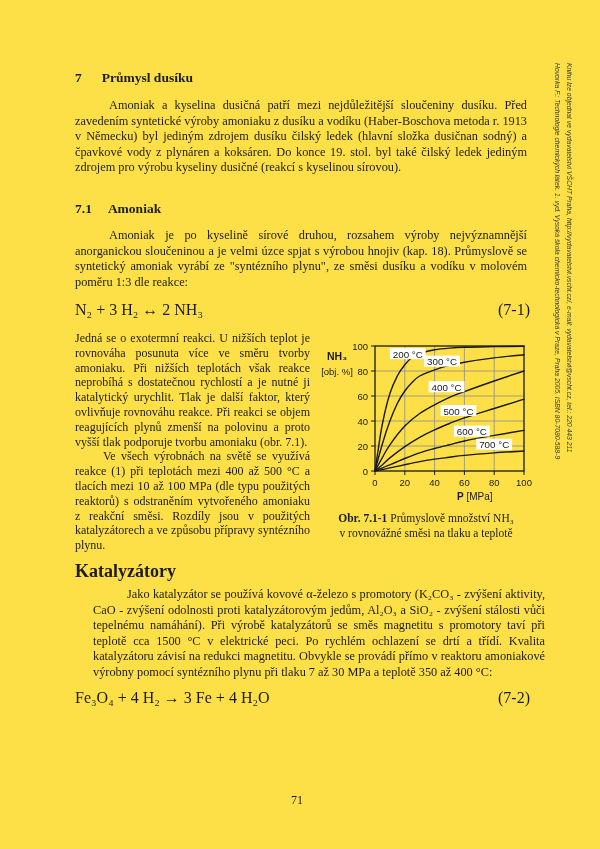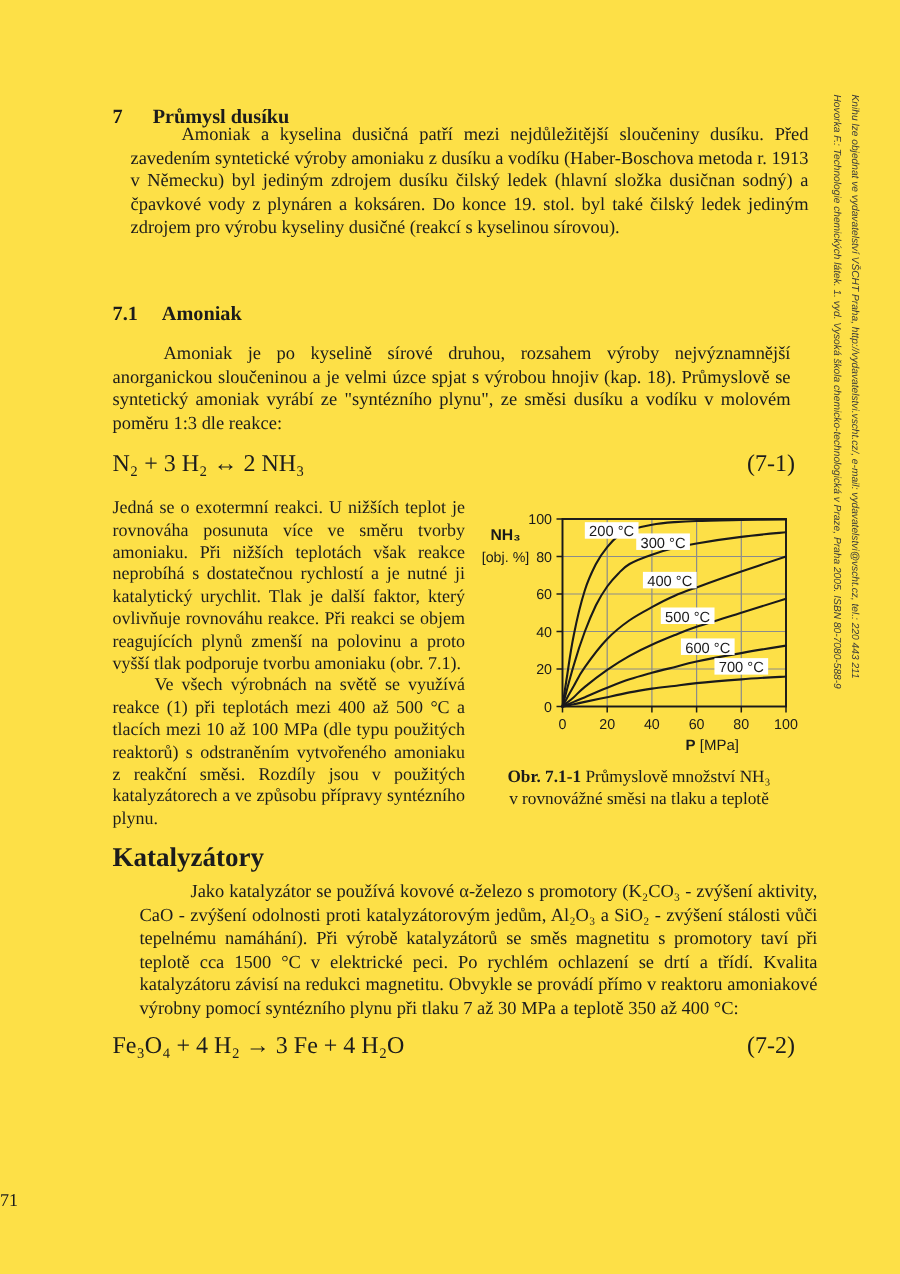--- a/index.html
+++ b/index.html
@@ -4,37 +4,37 @@
 <style>
   html,body{margin:0;padding:0;background:#fff;}
   .page{
     position:relative;width:600px;height:849px;background:#fde047;
     font-family:"Liberation Serif","DejaVu Serif",serif;color:#1c1c1c;overflow:hidden;
   }
   .h-main{position:absolute;left:75px;top:70px;font-size:13.5px;font-weight:bold;}
   .h-main .h-num{display:inline-block;margin-right:20px;}
   .body{font-size:12.3px;line-height:15.5px;text-align:justify;margin:0;}
   .indent{text-indent:34px;}
-  .pos-intro{position:absolute;left:75px;top:82px;width:452px;margin-left:12px;}
+  .pos-intro{position:absolute;left:75px;top:98px;width:452px;}
   .h-sub{position:absolute;left:75px;top:201px;font-size:13.5px;font-weight:bold;}
   .h-sub .h-num{display:inline-block;margin-right:16px;}
   .pos-p71{position:absolute;left:75px;top:228px;width:452px;}
   .eq{position:absolute;left:75px;width:455px;display:flex;justify-content:space-between;font-size:16px;}
   .pos-eq1{top:301px;}
   .pos-eq2{top:689px;}
   .pos-cols{position:absolute;left:75px;top:331px;width:467px;display:flex;}
   .leftcol{width:238px;}
   .leftcol .body{font-size:12px;line-height:14.8px;}
   .leftcol .body + .body{text-indent:28px;}
   .fig{margin:0 0 0 auto;width:232px;padding:0;}
   .fig svg{display:block;}
   .cap{font-size:11.5px;line-height:15px;text-align:center;margin-top:8px;color:#1c1c1c;}
   .h-kat{position:absolute;left:75px;top:561px;font-size:18px;font-weight:bold;}
   .pos-katp{position:absolute;left:75px;top:587px;width:452px;margin-left:18px;}
-  .pageno{position:absolute;left:0;right:6px;top:793px;text-align:left;font-size:12px;}
+  .pageno{position:absolute;left:0;right:6px;top:793px;text-align:center;font-size:12px;}
   .sidebar{
     position:absolute;left:551px;top:63px;
     writing-mode:vertical-lr;
     font-family:"Liberation Sans","DejaVu Sans",sans-serif;
     font-style:italic;font-size:6.8px;line-height:12px;color:#3a3a3a;
     white-space:nowrap;
   }
 </style>
 </head>
 <body>

